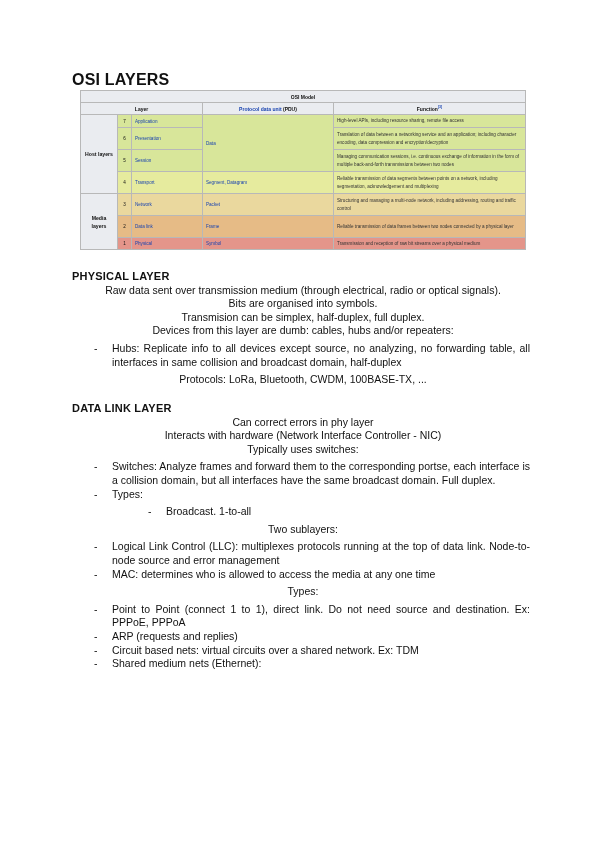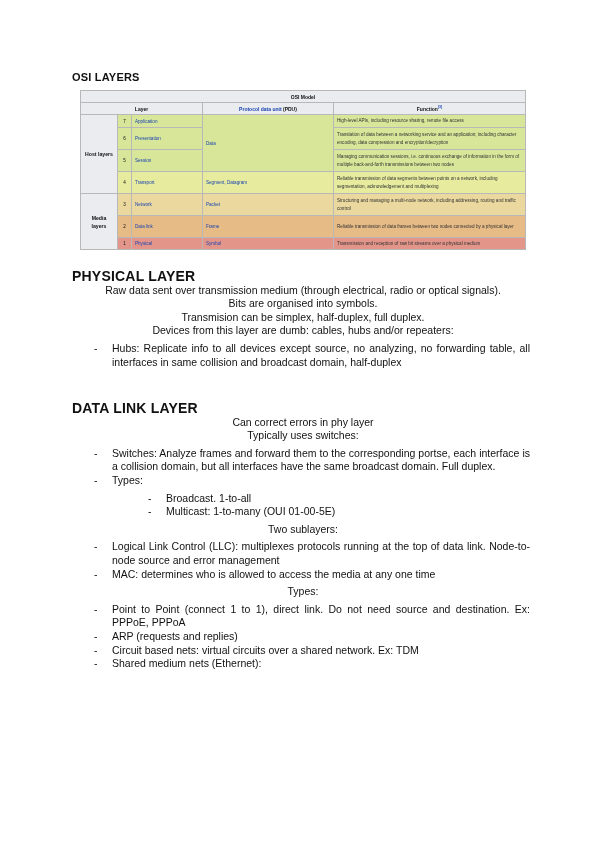--- a/index.html
+++ b/index.html
@@ -1,18 +1,18 @@
 <!DOCTYPE html>
 <html><head>
 <meta charset="utf-8">
 <style>
   html, body { margin:0; padding:0; background:#ffffff; }
   body { width:600px; height:848px; position:relative; overflow:hidden;
          font-family:"Liberation Sans", sans-serif; color:#111; }
-  h2 { font-family:"Liberation Sans", sans-serif; font-weight:bold; font-size:11px;
+  h2 { font-family:"Liberation Sans", sans-serif; font-weight:bold; font-size:16px;
        margin:0; letter-spacing:0.2px; }
   .h-osi { position:absolute; left:72px; top:71px; }
   
   .osi { position:absolute; left:80px; top:90px; width:446px; border-collapse:collapse;
          font-size:4.6px; font-family:"Liberation Sans", sans-serif; }
   .osi td, .osi th { border:1px solid #b8b8b8; padding:1px 3px; vertical-align:middle; }
   .osi .cap th { background:#eaecf0; text-align:center; font-weight:bold; height:9px; font-size:5px;}
   .osi .hdr th { background:#eaecf0; text-align:center; font-weight:bold; height:9px; font-size:5px;}
   .osi .grp { background:#eaecf0; text-align:center; font-weight:bold; font-size:5.2px; width:30px; line-height:8px;}
   .osi .num { width:7px; text-align:center; }
@@ -22,21 +22,21 @@
   .link { color:#1a44b0; }
   .sup { font-size:3.5px; vertical-align:super; color:#1a44b0; }
   .c-host { background:#d8e69a; }
   .c-trans { background:#e6eb9e; }
   .c-net { background:#ead89e; }
   .c-dl { background:#e6bb86; }
   .c-phy { background:#e4958a; }
   
   .section { position:absolute; left:72px; width:462px; font-size:10.5px; line-height:13.6px; }
   .section p { margin:0;text-align:center; }
-  .section h2 { margin-bottom:0px; font-size:14px; line-height:13.6px; }
+  .section h2 { margin-bottom:0px; font-size:11px; line-height:13.6px; }
   ul.dash { list-style:none; margin:4px; padding:0 0 0 0; }
   ul.dash > li { position:relative; padding-left:36px; text-align:justify; }
   ul.dash > li::before { content:"-"; position:absolute; left:18px; }
   ul.dash ul.dash > li { padding-left:36px; }
   ul.dash ul.dash > li::before { left:18px; }
   ul.dash ul.dash { margin-left:18px; }
 </style>
 </head>
 <body>
 
@@ -99,33 +99,34 @@
 
 <div class="section" style="top:270px">
   <h2>PHYSICAL LAYER</h2>
   <p>Raw data sent over transmission medium (through electrical, radio or optical signals).</p>
   <p>Bits are organised into symbols.</p>
   <p>Transmision can be simplex, half-duplex, full duplex.</p>
   <p>Devices from this layer are dumb: cables, hubs and/or repeaters:</p>
   <ul class="dash">
     <li>Hubs: Replicate info to all devices except source, no analyzing, no forwarding table, all interfaces in same collision and broadcast domain, half-duplex</li>
   </ul>
+  <p>Protocols: LoRa, Bluetooth, CWDM, 100BASE-TX, ...</p>
 </div>
 
 <div class="section" style="top:402px">
   <h2>DATA LINK LAYER</h2>
   <p>Can correct errors in phy layer</p>
+  <p>Interacts with hardware (Network Interface Controller - NIC)</p>
   <p>Typically uses switches:</p>
   <ul class="dash">
     <li>Switches: Analyze frames and forward them to the corresponding portse, each interface is a collision domain, but all interfaces have the same broadcast domain. Full duplex.</li>
     <li>
       <span>Types:</span>
       <ul class="dash">
         <li>Broadcast. 1-to-all</li>
-        <li>Multicast: 1-to-many (OUI 01-00-5E)</li>
       </ul>
     </li>
   </ul>
   <p>Two sublayers:</p>
   <ul class="dash">
     <li>Logical Link Control (LLC): multiplexes protocols running at the top of data link. Node-to-node source and error management</li>
     <li>MAC: determines who is allowed to access the media at any one time</li>
   </ul>
   <p>Types:</p>
   <ul class="dash">

